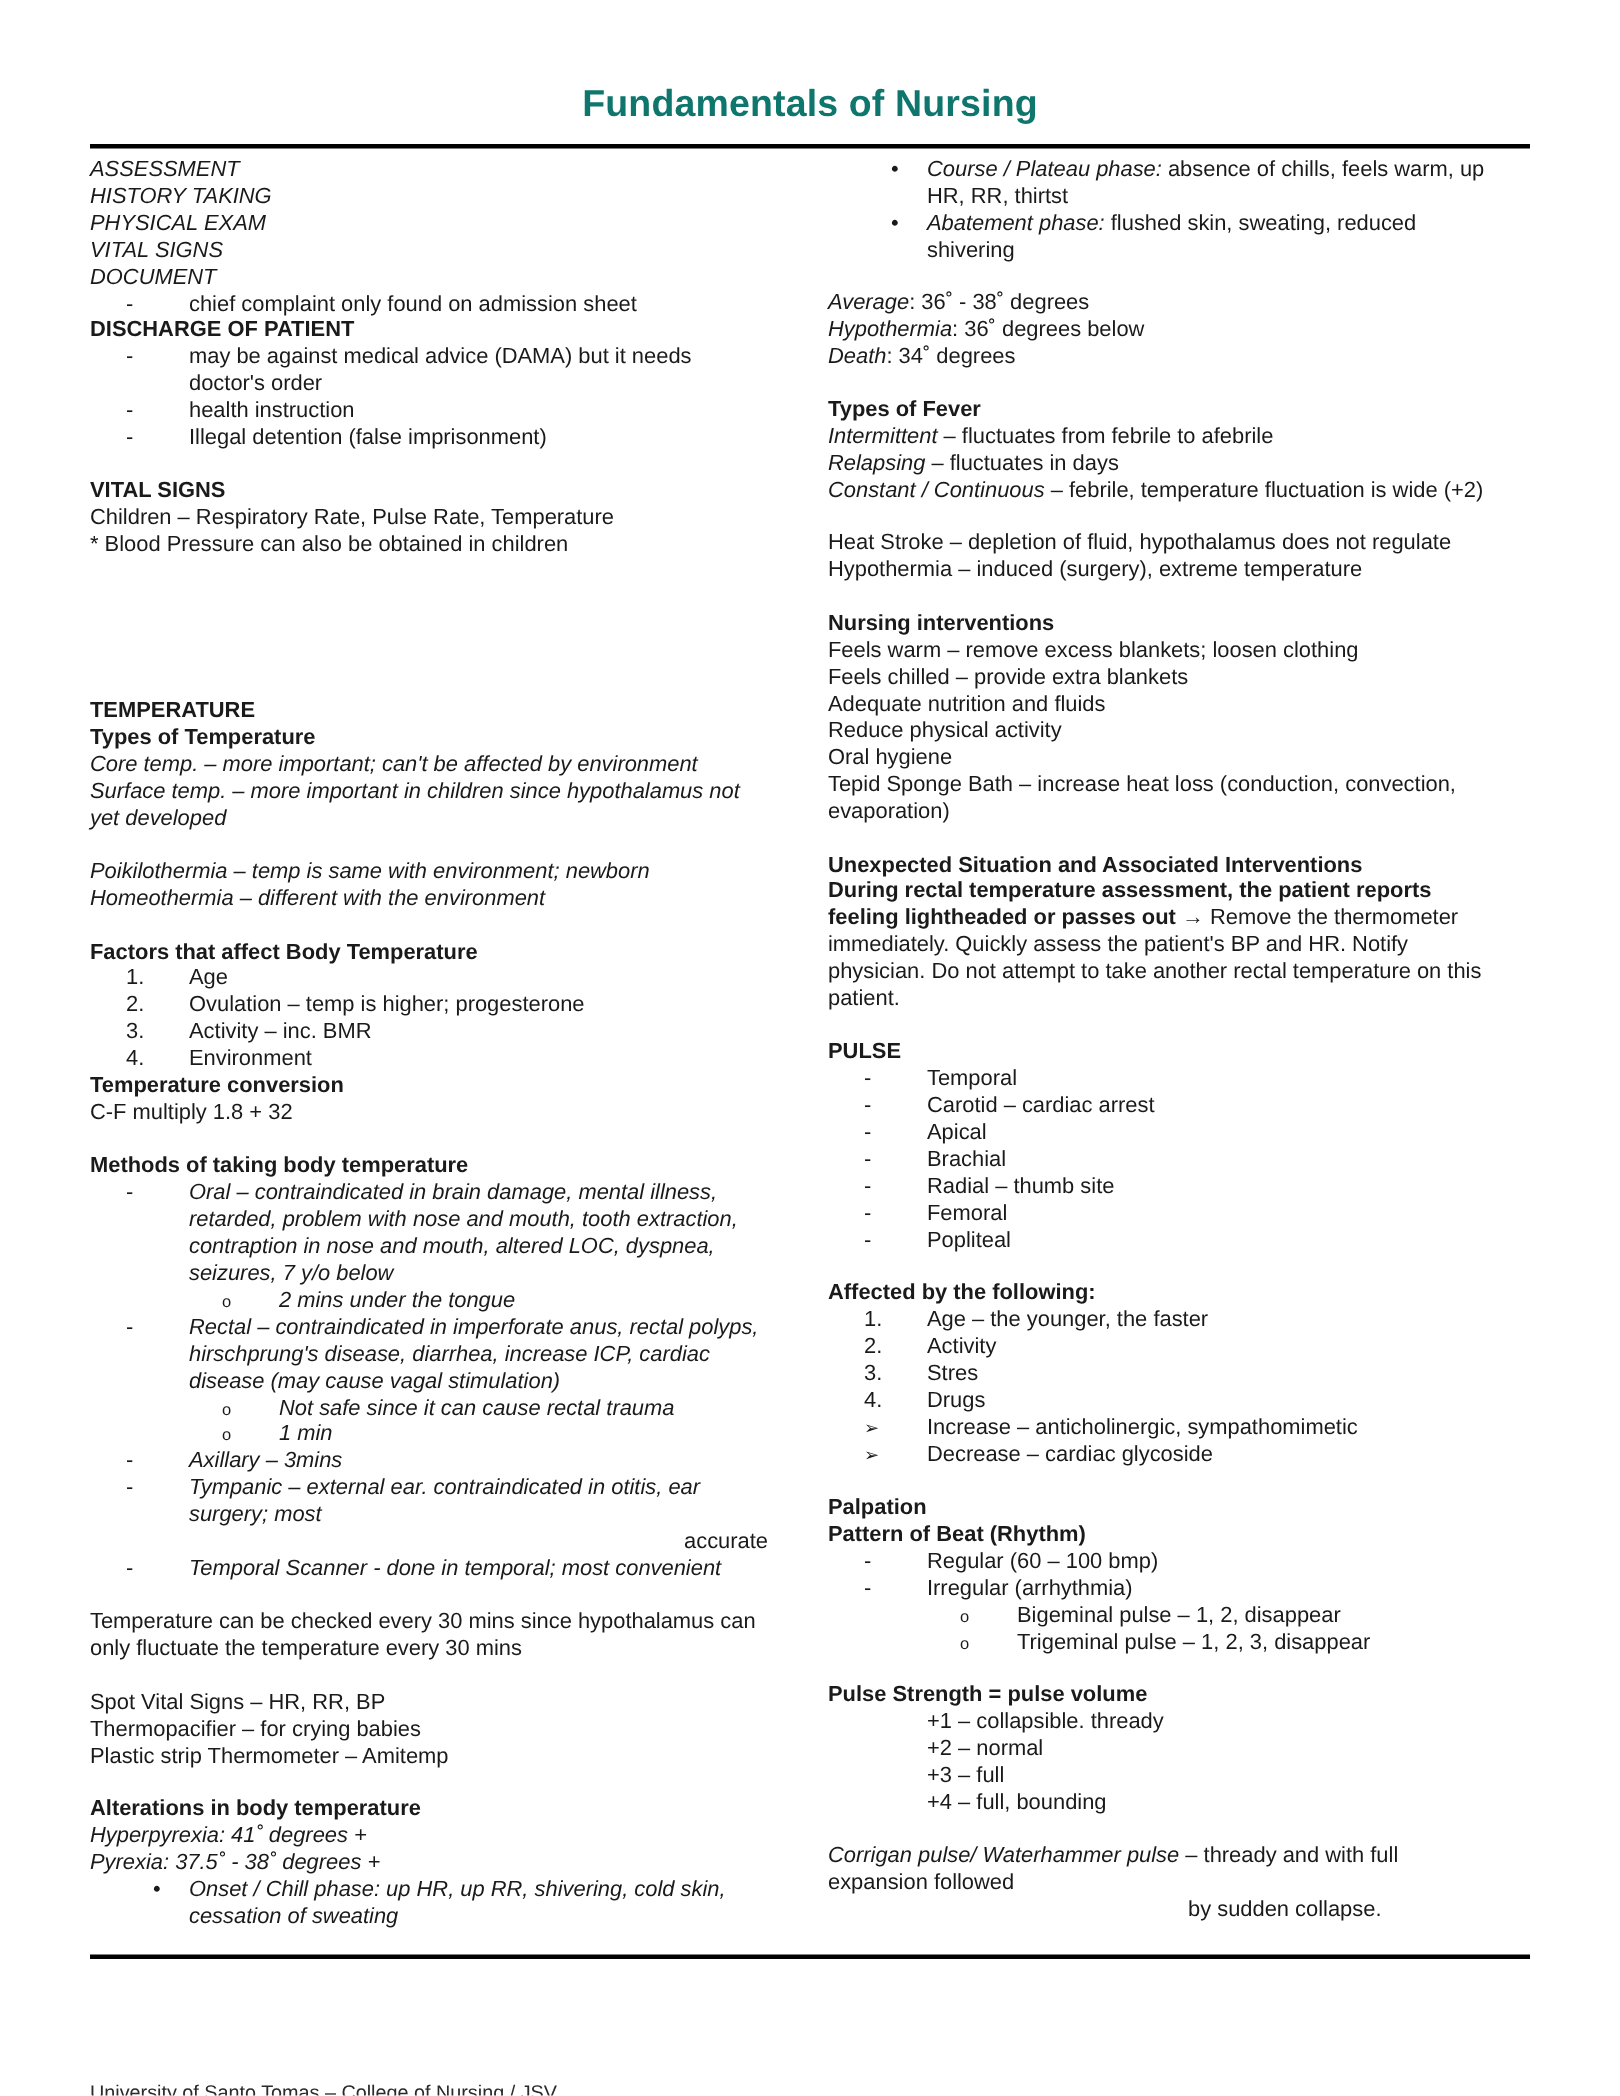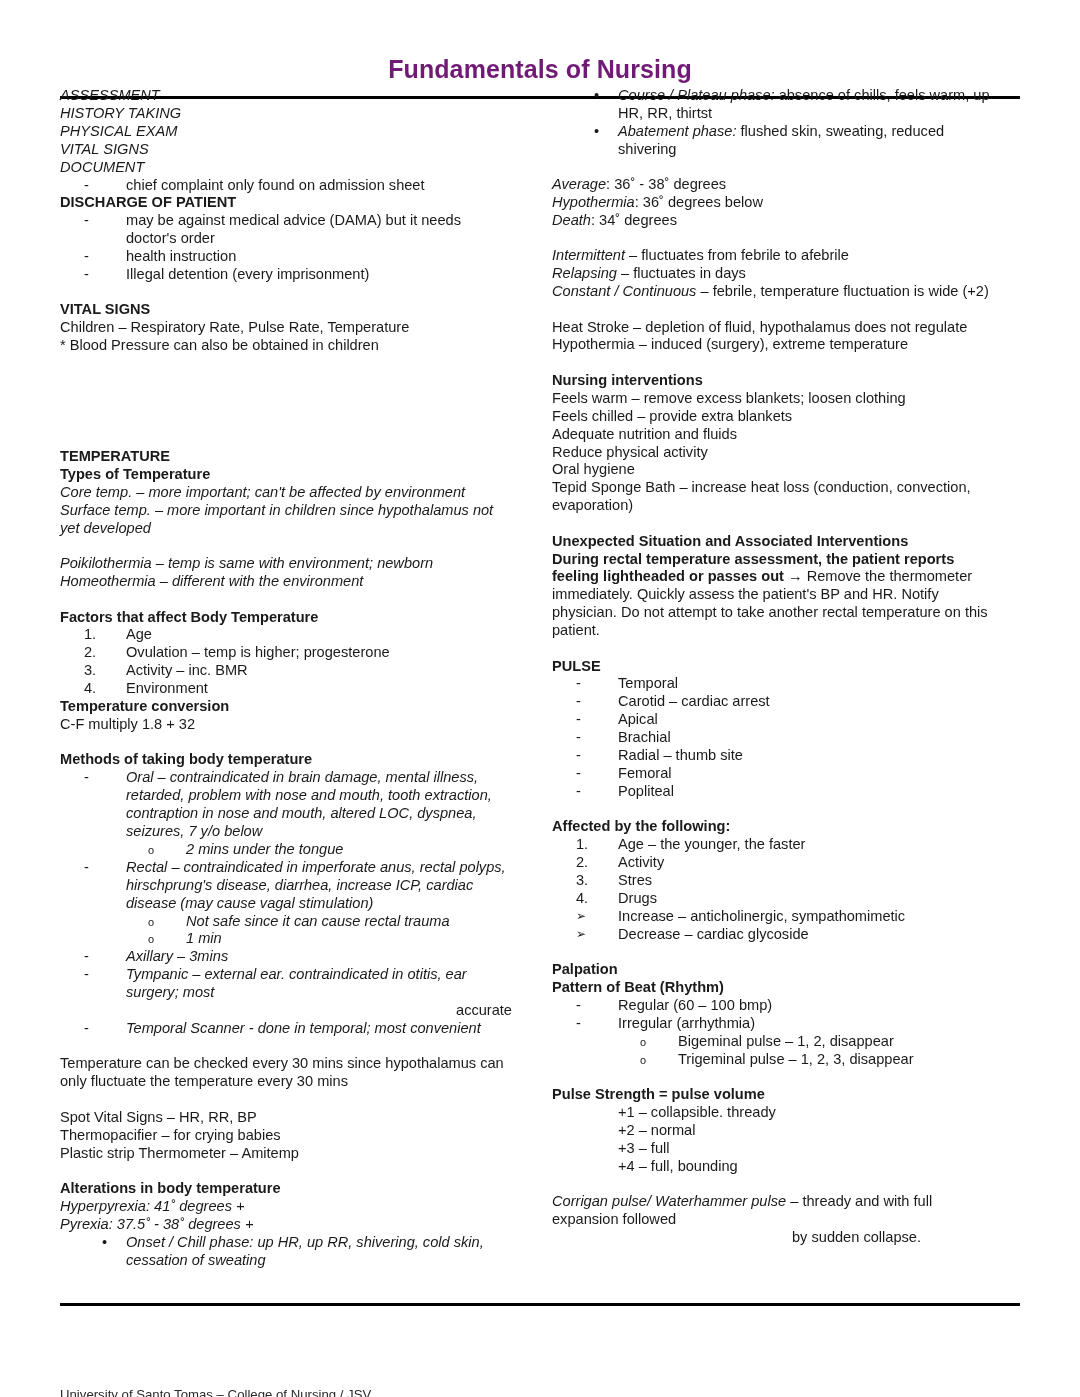--- a/index.html
+++ b/index.html
@@ -30,36 +30,36 @@
     left: 60px;
     top: 56px;
     width: 960px;
     text-align: center;
   }
   .doc-title {
     font-size: 25px;
     font-weight: bold;
     letter-spacing: 0.1px;
     line-height: 1.1;
-    color: #701a75;
+    color: #0f766e;
   }
   .header-rule {
     position: absolute;
     left: 60px;
     top: 96px;
     width: 960px;
     height: 3px;
     background: #000;
   }
 
   
   .columns {
     position: absolute;
     left: 60px;
-    top: 87px;
+    top: 105px;
     width: 960px;
     display: flex;
     gap: 0px;
   }
   .col {
     width: 470px;
     box-sizing: border-box;
   }
   .col-left { padding-right: 18px; }
   .col-right { padding-left: 22px; }
@@ -144,21 +144,21 @@
       <div class="item lv1">
         <span class="mk">-</span>
         <span>may be against medical advice (DAMA) but it needs doctor's order</span>
       </div>
       <div class="item lv1">
         <span class="mk">-</span>
         <span>health instruction</span>
       </div>
       <div class="item lv1">
         <span class="mk">-</span>
-        <span>Illegal detention (every imprisonment)</span>
+        <span>Illegal detention (false imprisonment)</span>
       </div>
 
       <div class="gap"></div>
 
       <div class="ln b">VITAL SIGNS</div>
       <div class="ln">Children – Respiratory Rate, Pulse Rate, Temperature</div>
       <div class="ln">* Blood Pressure can also be obtained in children</div>
 
       <div style="height:93px"></div>
 
@@ -272,20 +272,21 @@
       </div>
 
       <div class="gap"></div>
 
       <div class="ln"><span class="i">Average</span><span>: 36˚ - 38˚ degrees</span></div>
       <div class="ln"><span class="i">Hypothermia</span><span>: 36˚ degrees below</span></div>
       <div class="ln"><span class="i">Death</span><span>: 34˚ degrees</span></div>
 
       <div class="gap"></div>
 
+      <div class="ln b">Types of Fever</div>
       <div class="ln"><span class="i">Intermittent</span><span> – fluctuates from febrile to afebrile</span></div>
       <div class="ln"><span class="i">Relapsing</span><span> – fluctuates in days</span></div>
       <div class="ln"><span class="i">Constant / Continuous</span><span> – febrile, temperature fluctuation is wide (+2)</span></div>
 
       <div class="gap"></div>
 
       <div class="ln">Heat Stroke – depletion of fluid, hypothalamus does not regulate</div>
       <div class="ln">Hypothermia – induced (surgery), extreme temperature</div>
 
       <div class="gap"></div>

